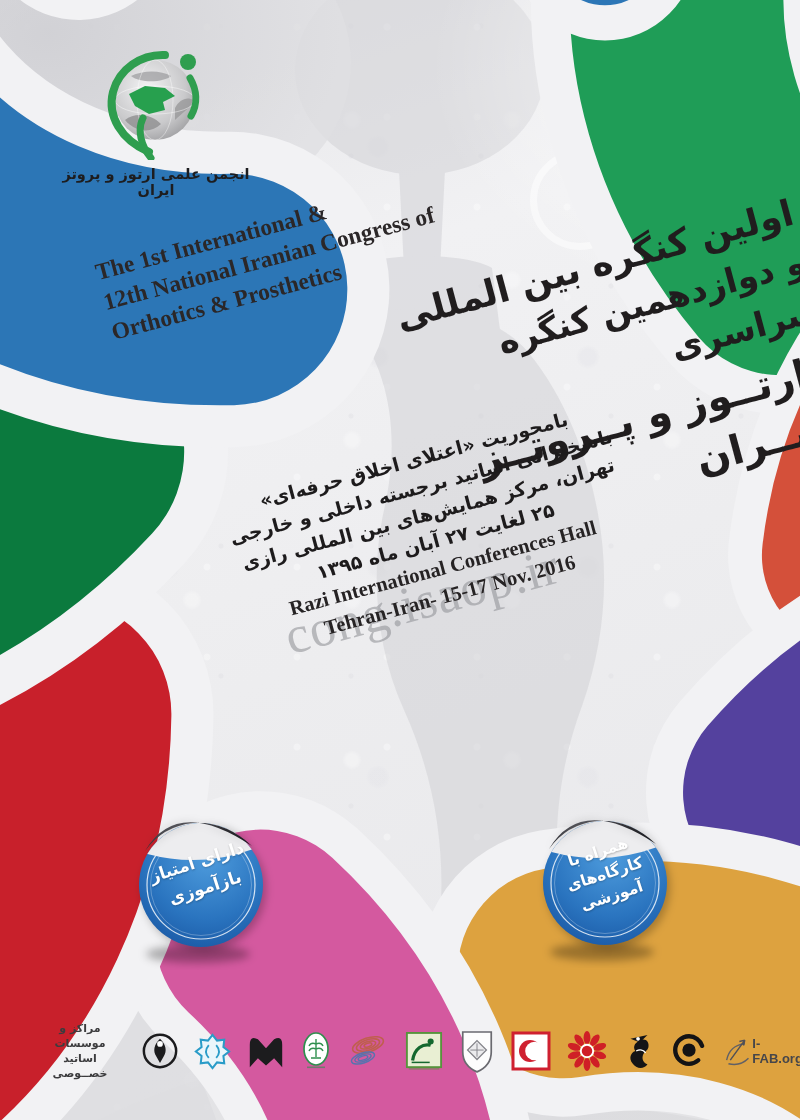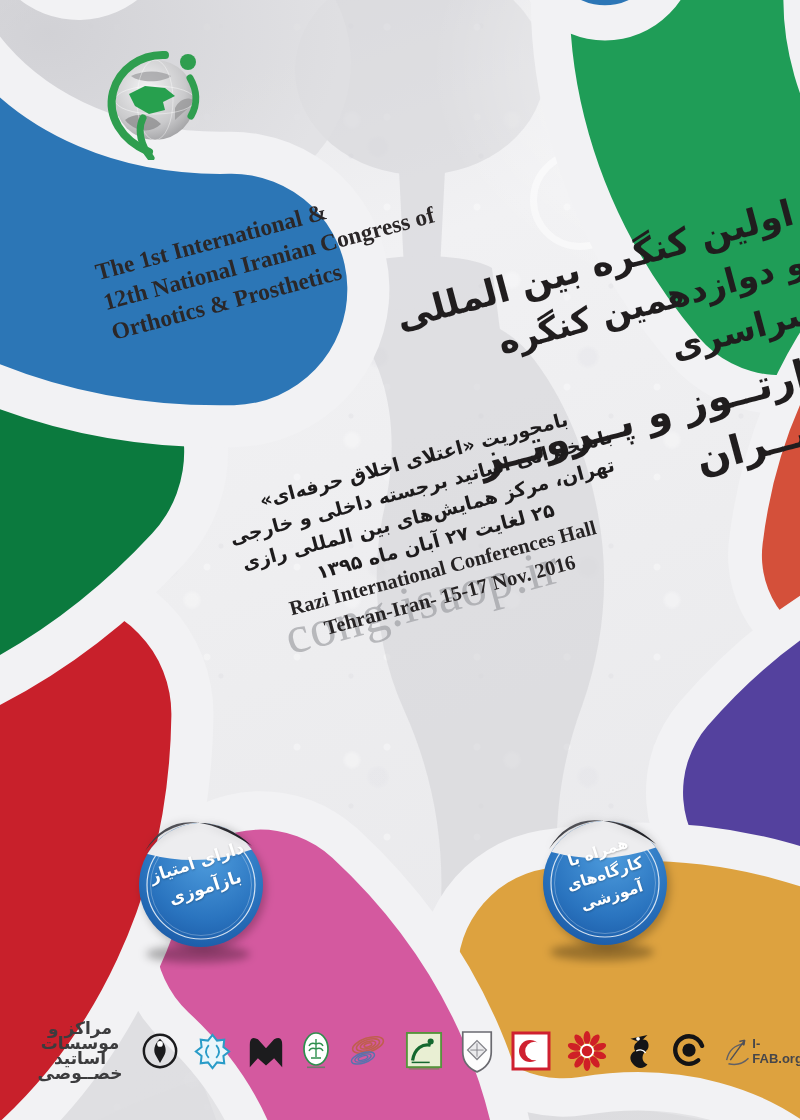--- a/index.html
+++ b/index.html
@@ -68,21 +68,21 @@
     color:#fff; font-weight:bold; text-shadow:0 1px 2px rgba(0,0,0,.25); }
   .badge-left  .badge-text { font-size:17px; line-height:27px; top:58px; }
   .badge-right .badge-text { font-size:15.5px; line-height:23px; top:52px; }
 
   
   .footer-band { position:absolute; left:-80px; top:1042px; width:1000px; height:300px;
     background:#dddde1; opacity:.45; border-radius:50% 50% 0 0 / 90% 90% 0 0;
     transform:rotate(-3deg); z-index:4; }
   .sponsors { position:absolute; left:34px; top:1016px; width:746px; height:70px; z-index:8;
     display:flex; align-items:center; gap:15px; }
-  .private-label { direction:rtl; text-align:center; font-size:17px; font-weight:bold;
+  .private-label { direction:rtl; text-align:center; font-size:11px; font-weight:bold;
     color:#3c3c3e; line-height:15px; width:92px; flex:0 0 auto; }
   .slogo { flex:0 0 auto; display:block; }
   .ifab { display:flex; align-items:center; gap:2px; }
   .ifab-text { font-size:13px; font-weight:bold; color:#46464a;
     font-family:"Liberation Sans","DejaVu Sans",sans-serif; }
 </style>
 </head>
 <body>
 
 <div class="poster">
@@ -176,20 +176,21 @@
       <path d="M84 78 C92 70 100 66 102 58 C96 54 88 58 84 66 Z" fill="#98989a" opacity=".8"></path>
       <path d="M40 34 C52 28 70 28 80 34 C74 40 50 42 40 34 Z" fill="#9a9a9c" opacity=".7"></path>
       <ellipse cx="64" cy="58" rx="40" ry="14" fill="none" stroke="rgba(255,255,255,.45)" stroke-width="1"></ellipse>
       <ellipse cx="64" cy="58" rx="18" ry="40" fill="none" stroke="rgba(255,255,255,.4)" stroke-width="1"></ellipse>
       <path d="M38 52 L54 44 L74 46 L84 54 L72 60 L74 68 L58 72 L44 64 Z" fill="#27a04e"></path>
       <path d="M60 116 C50 104 46 88 52 76" fill="none" stroke="#2f9e4f" stroke-width="7" stroke-linecap="round"></path>
       <path d="M58 110 C30 98 16 74 22 50 C28 27 50 12 74 13" fill="none" stroke="#2f9e4f" stroke-width="8" stroke-linecap="round"></path>
       <circle cx="97" cy="20" r="8" fill="#2f9e4f"></circle>
       <path d="M99 36 C106 48 107 62 100 74" fill="none" stroke="#2f9e4f" stroke-width="7" stroke-linecap="round"></path>
     </svg>
+    <div class="fa-name">انجمن علمی ارتوز و پروتز ایران</div>
   </div>
 
   <div class="title-en">
     <div>The 1st International &amp;</div>
     <div>12th National Iranian Congress of</div>
     <div>Orthotics &amp; Prosthetics</div>
   </div>
 
   <div class="title-fa">
     <div class="tfa1">اولین کنگره بین المللی</div>

